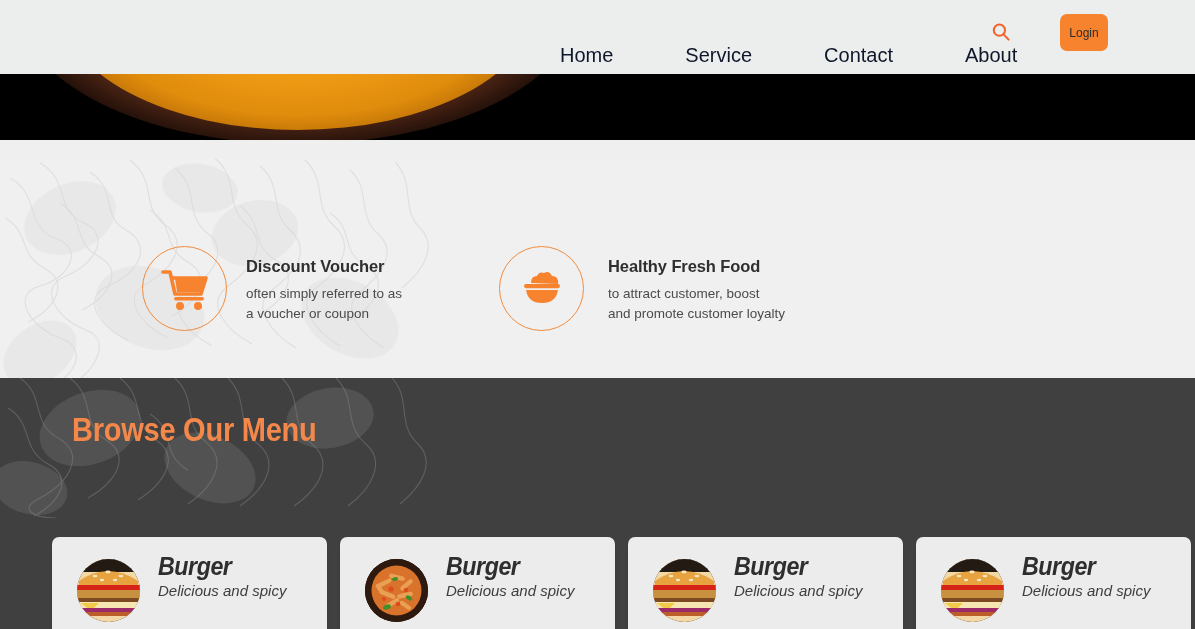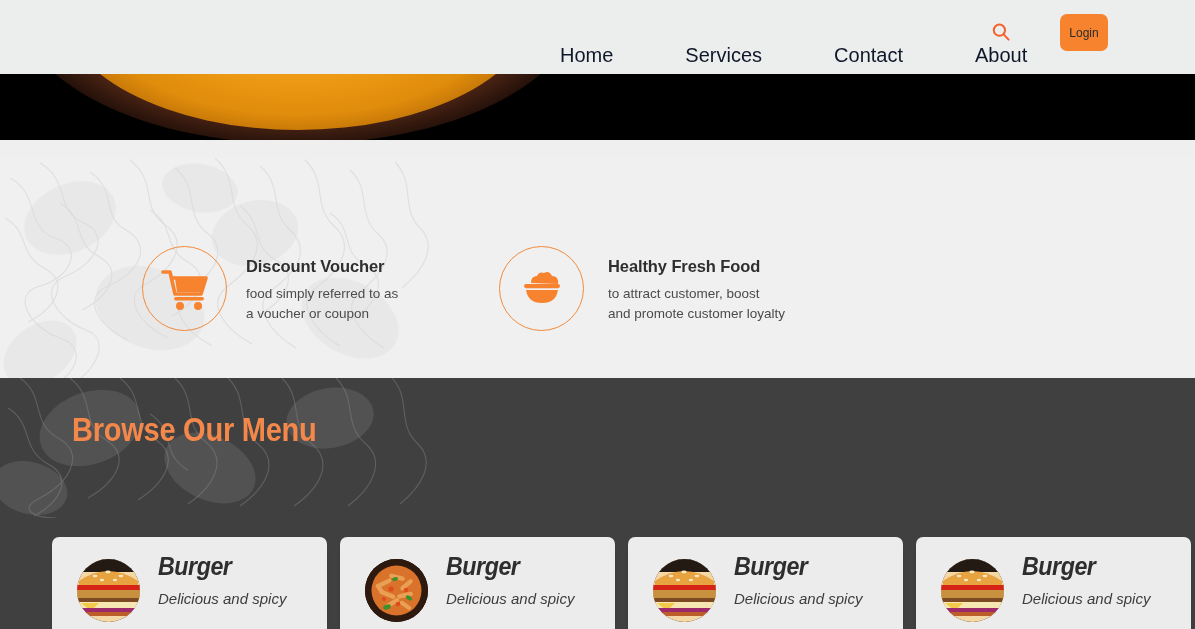--- a/index.html
+++ b/index.html
@@ -147,34 +147,34 @@
   }
   .card-body { position:absolute; left:106px; top:14px; }
   .card-title {
     font-size:25px; font-weight:bold; font-style:italic;
     color:#2e2e2e; letter-spacing:-.5px; line-height:30px;
     font-family:"Liberation Sans Narrow","Liberation Sans",sans-serif;
     transform:scaleX(.93); transform-origin:left center;
   }
   .card-desc {
     font-size:15px; font-style:italic; color:#3d3d3d;
-    margin-top:8px; white-space:nowrap; line-height:20px;
+    white-space:nowrap; line-height:20px;
   }
 </style>
 </head>
 <body>
 
 <div class="page">
 
   <div class="header">
 
 
     <nav class="nav">
       <a href="#">Home</a>
-      <a href="#">Services</a>
+      <a href="#">Service</a>
       <a href="#">Contact</a>
       <a href="#">About</a>
     </nav>
 
     <button class="search-btn" aria-label="Search">
       <svg width="20" height="20" viewBox="0 0 20 20">
         <circle cx="8.4" cy="8.2" r="5.6" fill="none" stroke="#f4622a" stroke-width="2"></circle>
         <line x1="12.6" y1="12.4" x2="17.6" y2="17.6" stroke="#f4622a" stroke-width="2" stroke-linecap="round"></line>
       </svg>
     </button>
@@ -225,21 +225,21 @@
           <svg width="48" height="44" viewBox="0 0 48 44">
             <path d="M2 5 L9 5 L14 27 L40 27 L45 11 L12 11" fill="none" stroke="#f7832f" stroke-width="3.6" stroke-linejoin="round" stroke-linecap="round"></path>
             <path d="M14 11 L44 11 L40 25 L16 25 Z" fill="#f7832f"></path>
             <rect x="13" y="30" width="30" height="3.4" rx="1.7" fill="#f7832f"></rect>
             <circle cx="19" cy="39" r="4" fill="#f7832f"></circle>
             <circle cx="37" cy="39" r="4" fill="#f7832f"></circle>
           </svg>
         </span>
         <div class="feature-text">
           <div class="feature-title">Discount Voucher</div>
-          <div class="feature-desc">food simply referred to as</div>
+          <div class="feature-desc">often simply referred to as</div>
           <div class="feature-desc">a voucher or coupon</div>
         </div>
       </div>
 
       <div class="divider" style="left:470px;"></div>
 
       <div class="feature" style="left:499px; top:86px;gap:24px;">
         <span class="feature-icon">
           <svg width="48" height="40" viewBox="0 0 48 40">
             <path d="M13 14 Q13 7 19 7 Q21 2 26 4 Q31 1 34 7 Q41 7 40 15 Z" fill="#f7832f"></path>

